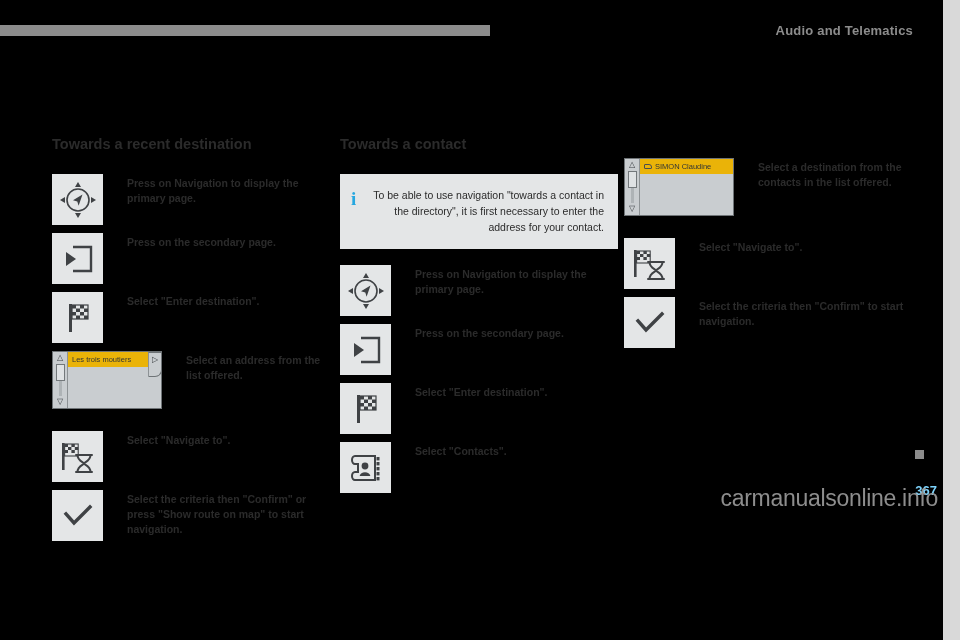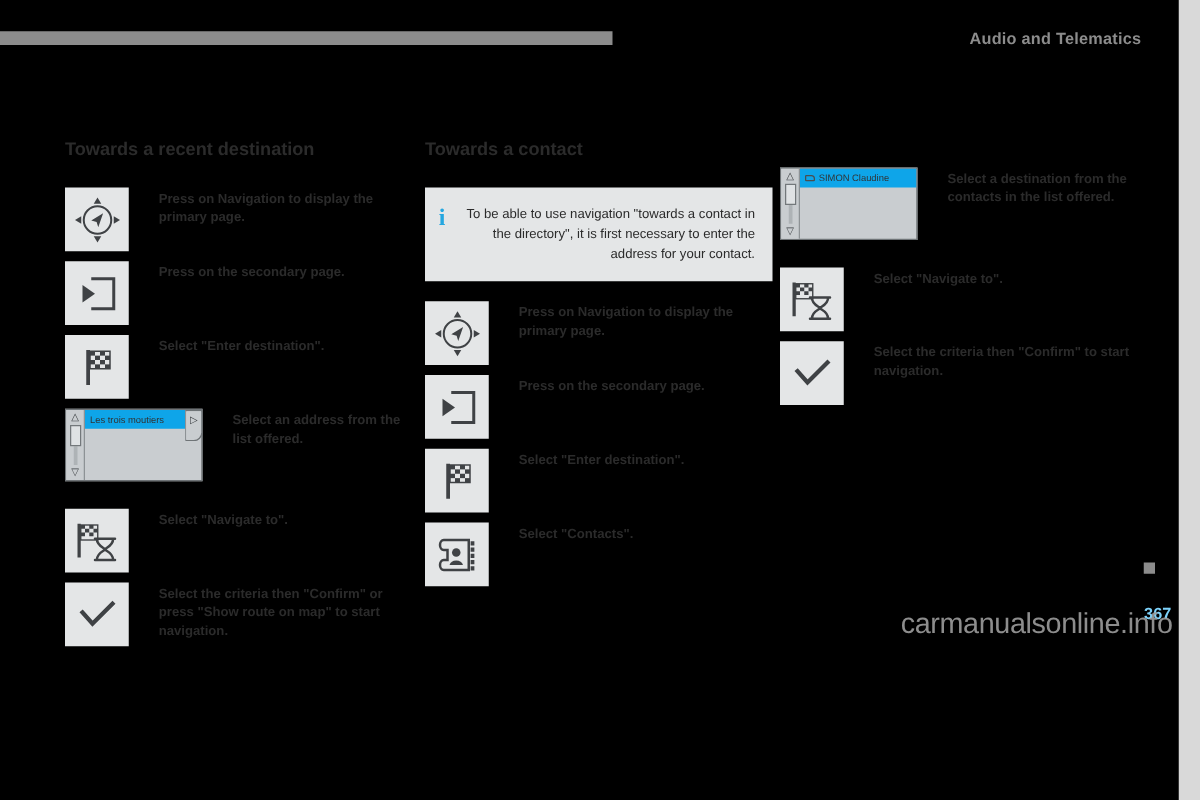--- a/index.html
+++ b/index.html
@@ -27,21 +27,21 @@
     background: #8c8c8c;
   }
   .header-title {
     position: absolute; right: 47px; top: 23px;
     font-size: 13px; font-weight: bold;
     color: #8c8c8c;
     letter-spacing: .2px;
     white-space: nowrap;
   }
   
-  .col { position: absolute; top: 112px; }
+  .col { position: absolute; top: 136px; }
   .col-1 { left: 52px;  width: 284px; }
   .col-2 { left: 340px; width: 278px; }
   .col-3 { left: 624px; width: 284px; }
 
   .col-title {
     font-size: 14.5px; font-weight: bold;
     color: #2b2b2b;
     margin-bottom: 22px;
     white-space: nowrap;
   }
@@ -91,21 +91,21 @@
     margin: 2px 0; position: relative;
   }
   .sb-thumb {
     position: absolute; left: -3px; top: 0;
     width: 9px; height: 17px;
     background: #dfe2e4; border: 1px solid #73787b;
   }
   .screen-body { flex: 1 1 auto; position: relative; }
   .screen-row {
     height: 15px;
-    background: #0ea5e9;
+    background: #eab308;
     display: flex; align-items: center;
     padding-left: 4px;
     font-size: 7.5px;
     font-weight: normal;
     color: #303436;
     white-space: nowrap;
     font-family: "Liberation Sans", sans-serif;
   }
   .row-chip {
     display: inline-block;

